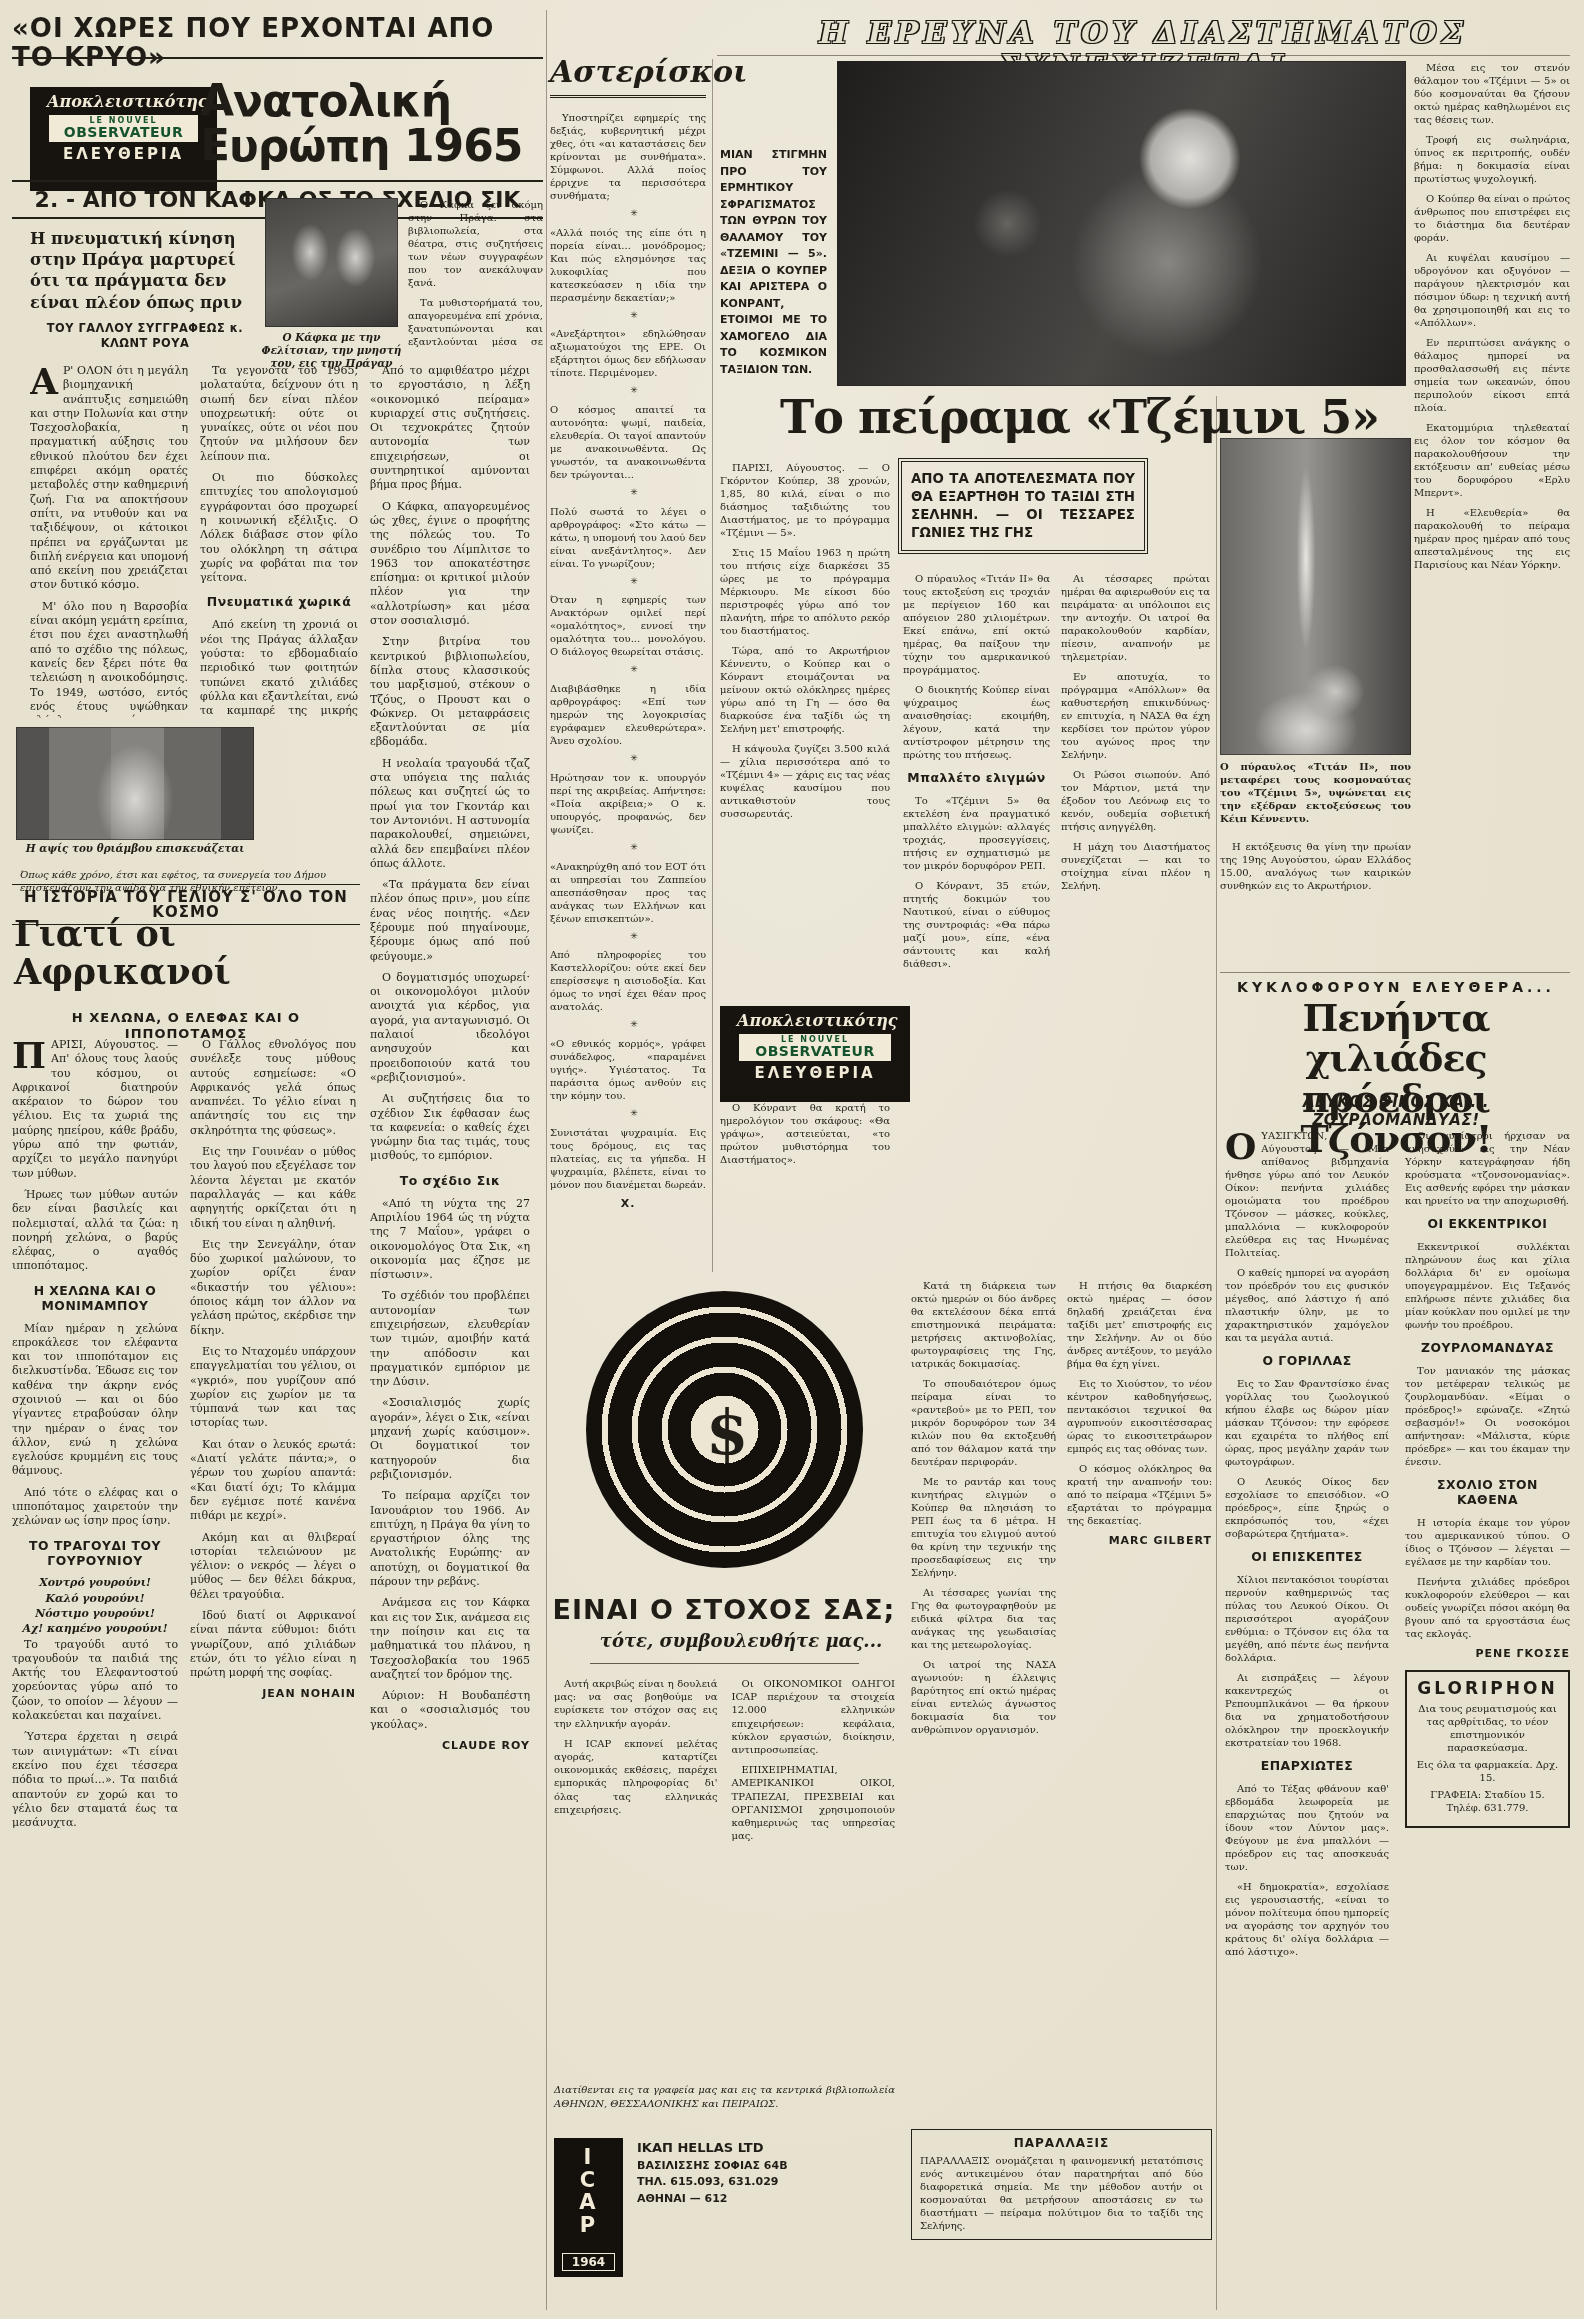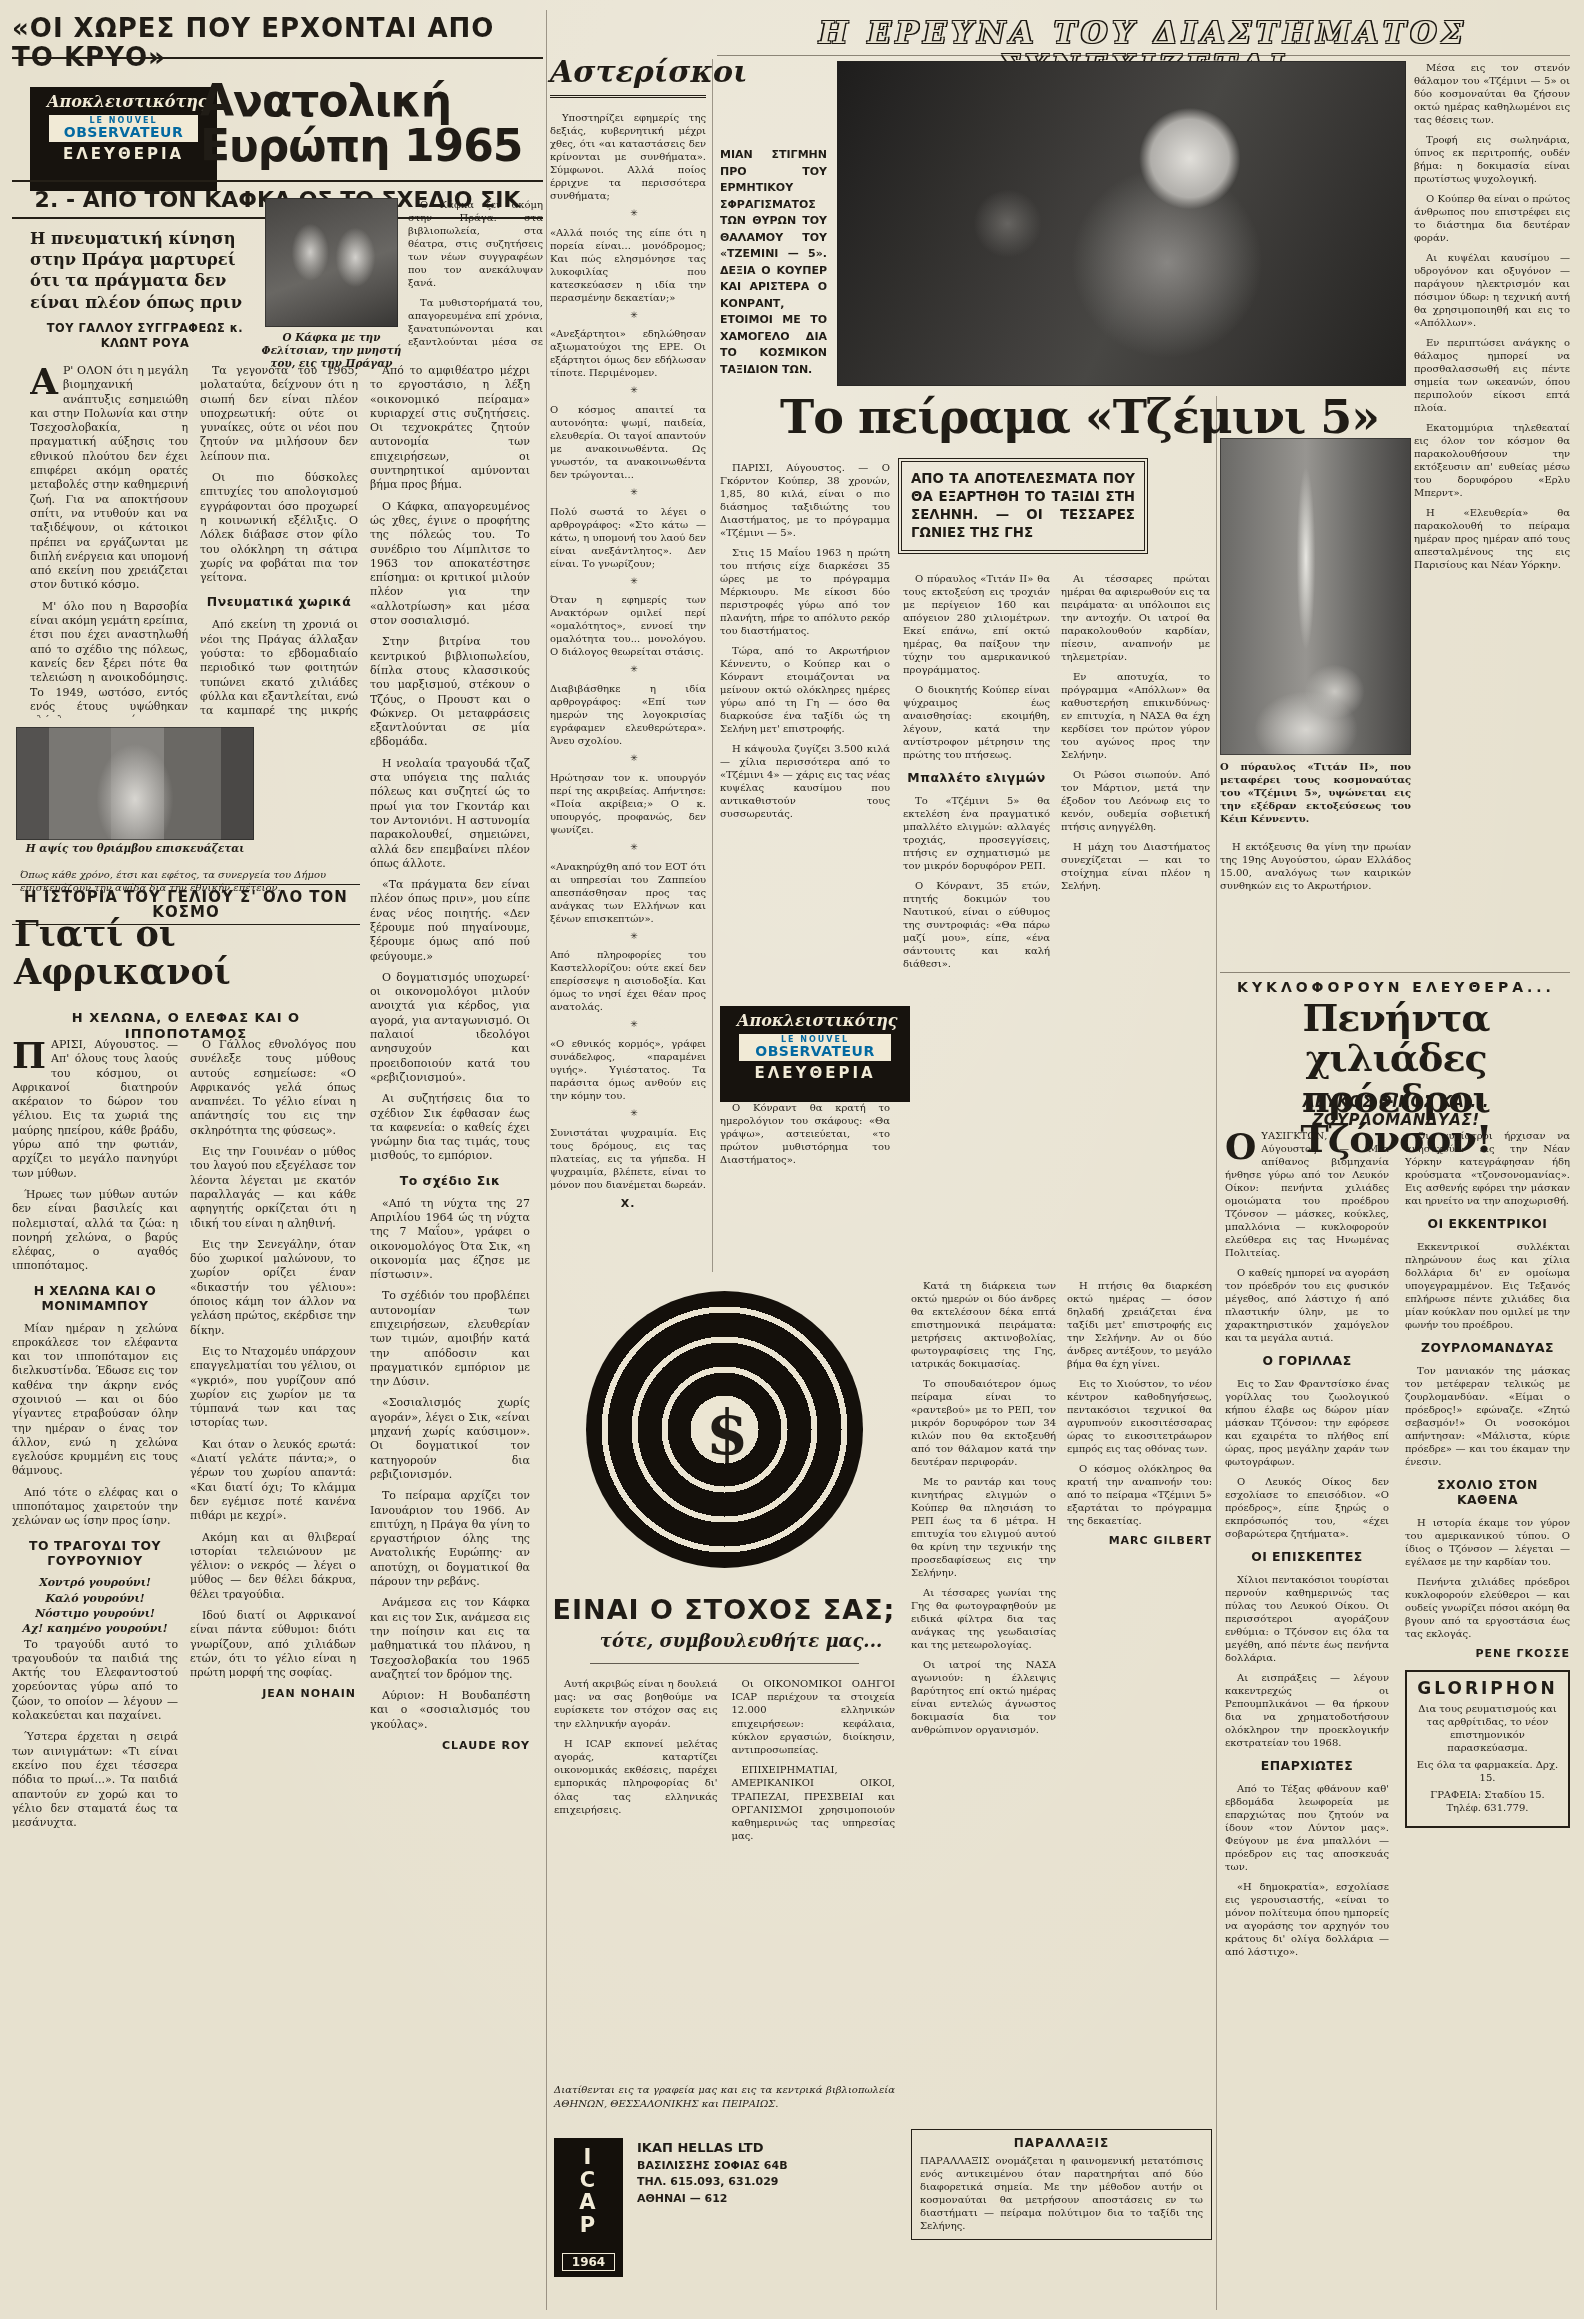--- a/index.html
+++ b/index.html
@@ -40,21 +40,21 @@
 
   
   .photo { position:absolute; box-shadow:0 0 0 1px rgba(40,34,26,.6) inset; filter:saturate(.25); }
   .caption { font:700 10.4px/1.25 "DejaVu Serif", serif; font-style:italic; text-align:center; }
   .caption-j { font:700 10px/1.3 "DejaVu Serif", serif; text-align:justify; }
   .sidecap { font:800 11px/1.5 "DejaVu Sans", sans-serif; text-align:justify; }
 
   
   .obsbox { position:absolute; background:#17130e; color:#f1ead6; text-align:center; padding:6px 17px 7px; }
   .obsbox .script { font:italic 700 16px/1.1 "DejaVu Serif", serif; display:block; }
-  .obsbox .band { display:block; background:#f1ead6; color:#0369a1; margin:4px 2px; padding:2px 0 3px; }
+  .obsbox .band { display:block; background:#f1ead6; color:#14532d; margin:4px 2px; padding:2px 0 3px; }
   .obsbox .band .sm { display:block; font:700 8px/1 "DejaVu Sans", sans-serif; letter-spacing:2px; }
   .obsbox .band .bg { display:block; font:900 14px/1.05 "DejaVu Sans", sans-serif; letter-spacing:0.5px; }
   .obsbox .paper { display:block; font:900 15px/1.1 "DejaVu Sans", sans-serif; letter-spacing:3px; }
 
   
   .banner { font:italic 900 30px/1.1 "DejaVu Serif", serif; letter-spacing:5px; text-align:center;
     color:#e7e1cf;
     text-shadow:-1.4px -1.4px 0 #1c1812, 1.4px -1.4px 0 #1c1812, -1.4px 1.4px 0 #1c1812, 1.4px 1.4px 0 #1c1812; }
 
   .space-headline { font:900 46px/1 "DejaVu Serif", serif; letter-spacing:-1px; }

